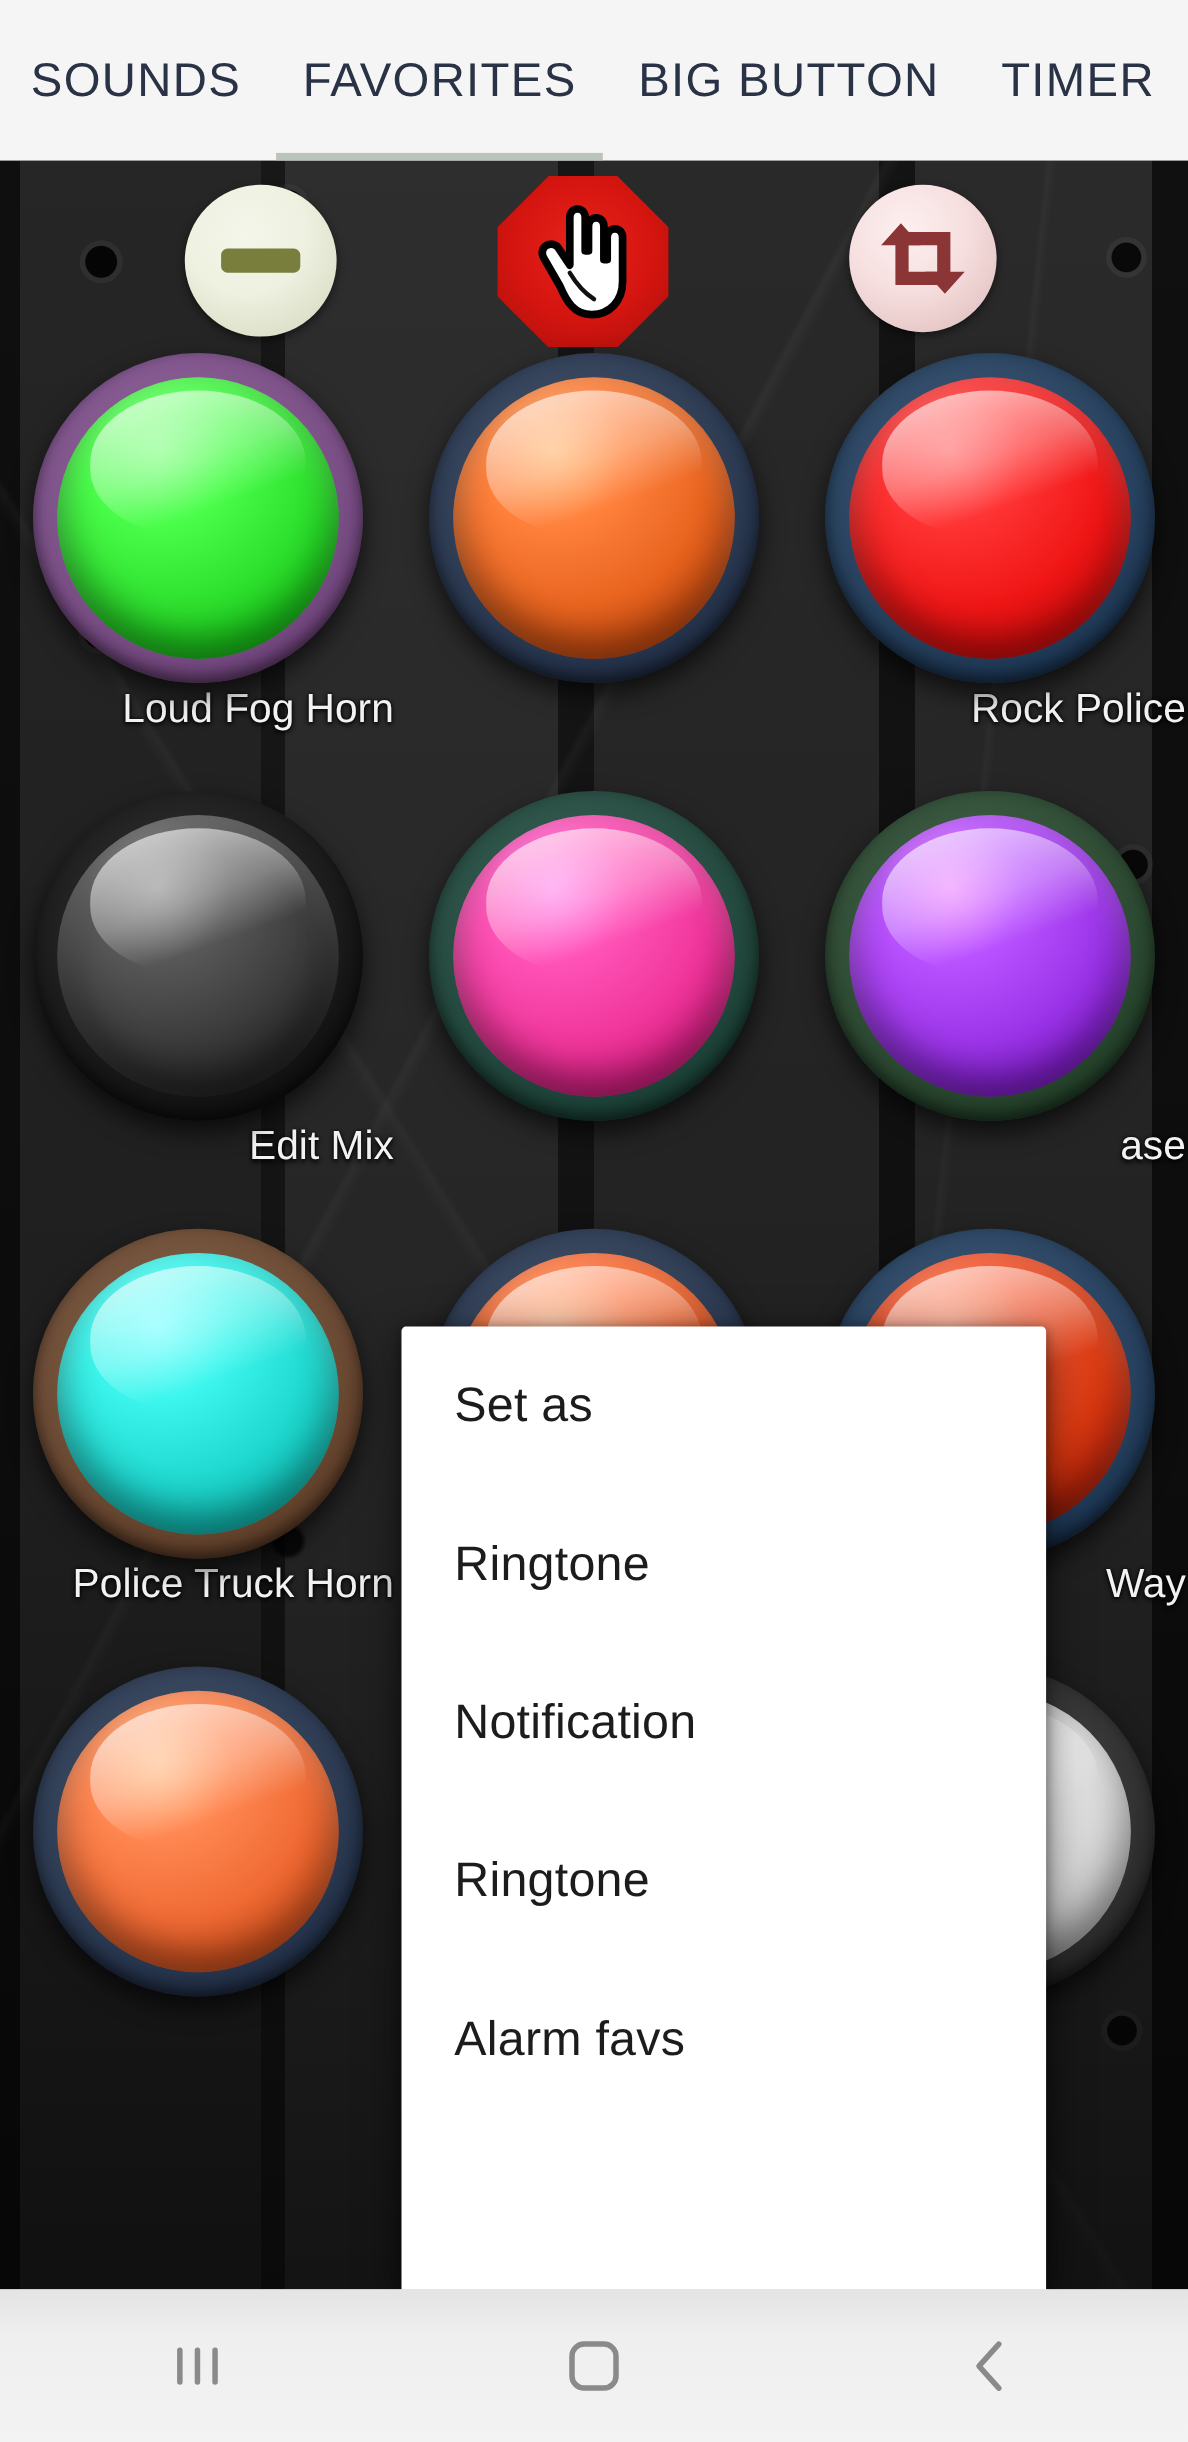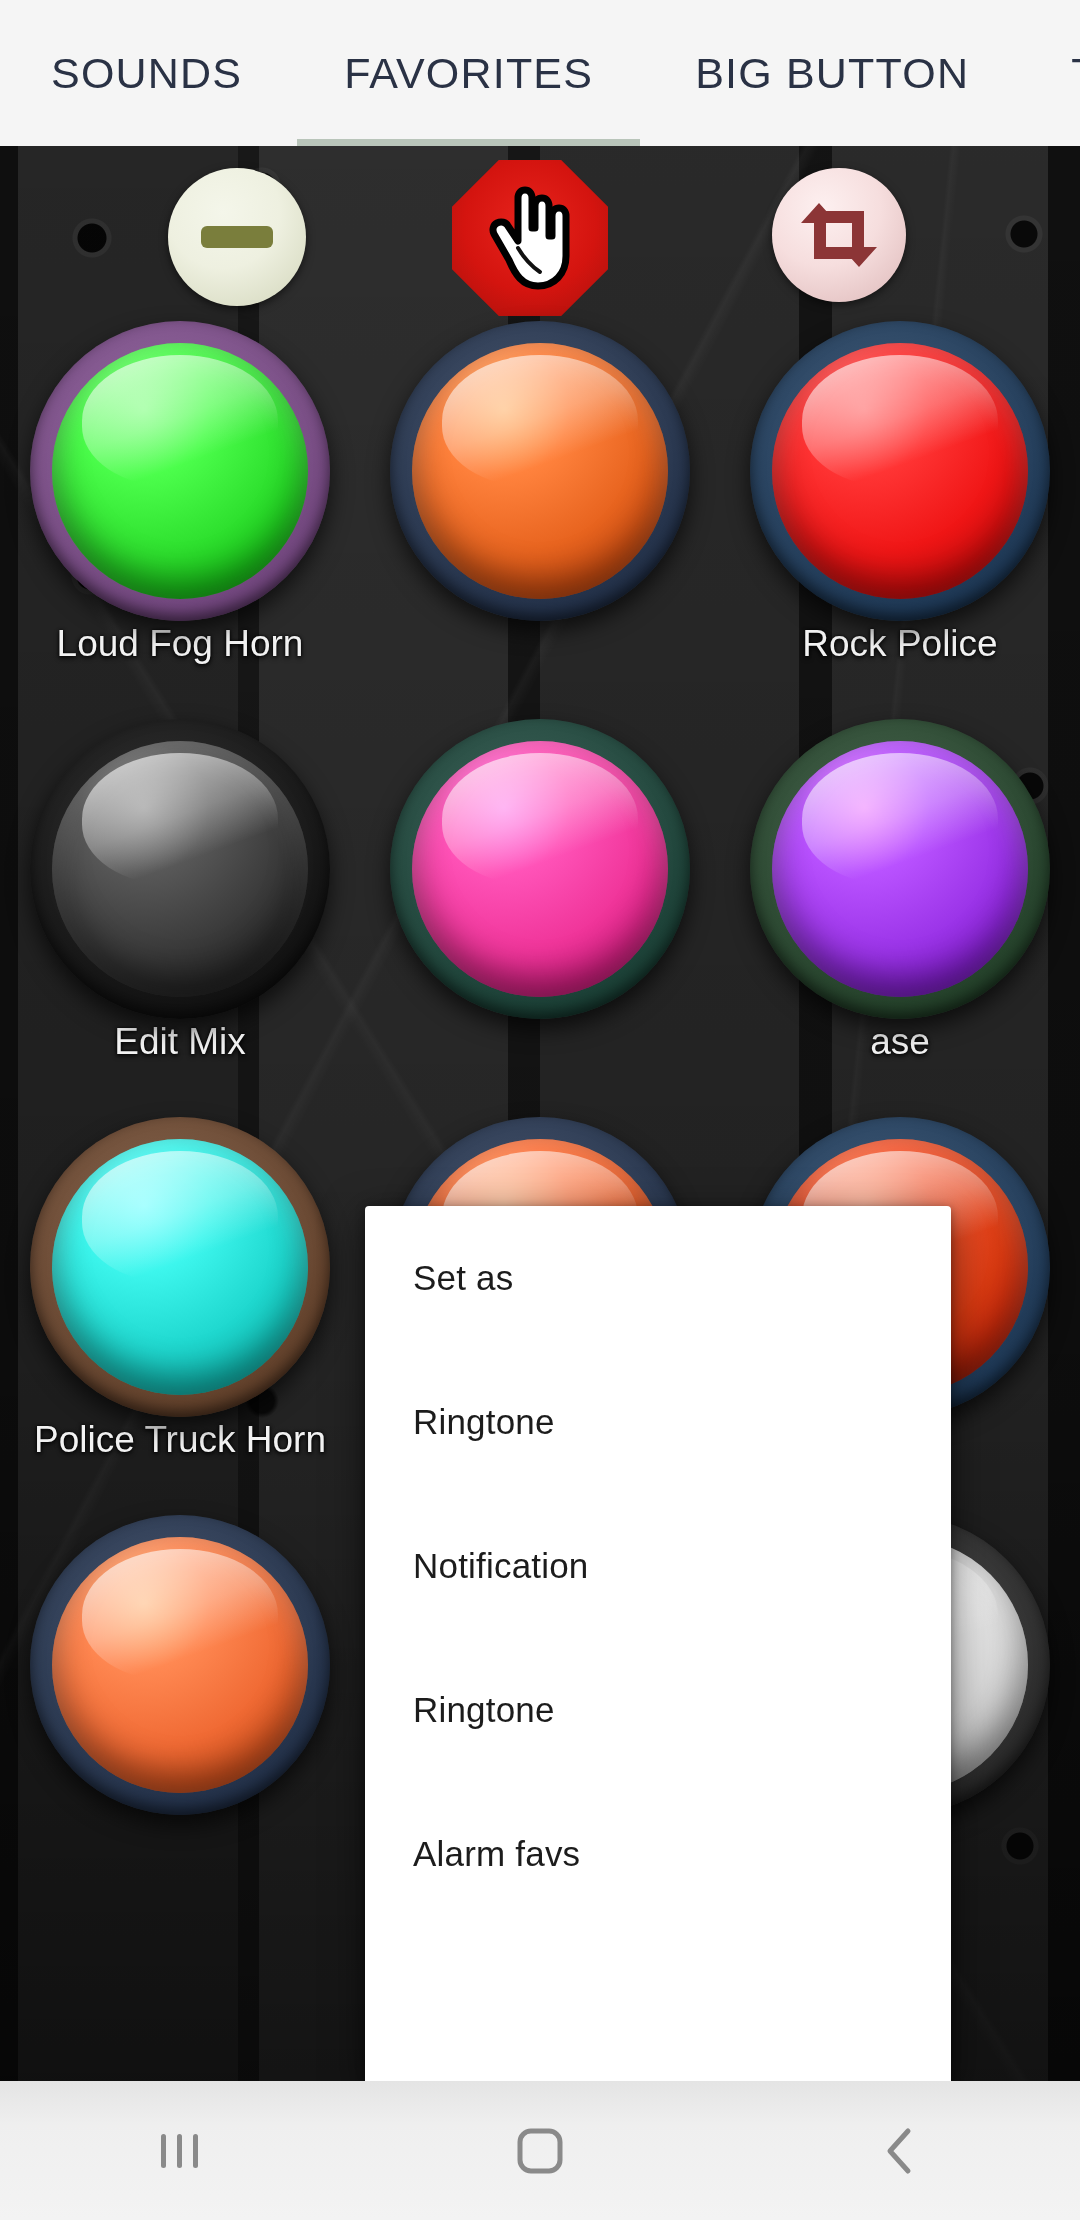--- a/index.html
+++ b/index.html
@@ -19,21 +19,21 @@
     position:absolute; left:0; top:0; height:146px;
     display:flex; align-items:center; white-space:nowrap;
   }
   .tab{
     display:flex; align-items:center; justify-content:center;
     height:146px; position:relative;
     padding:0 0px;
     font-size:43px; letter-spacing:1.2px; font-weight:400;
     color:#2a3245;
   }
-  .tab .tlabel{ display:block; padding:0 51px; }
+  .tab .tlabel{ display:block; padding:0 28px; }
   .tab.active::after{
     content:""; position:absolute; left:4px; right:4px; bottom:0;
     height:7px; background:#b9c5ba;
   }
 
   
   #board{
     position:absolute; left:0; top:146px; width:1080px; height:1935px;
     overflow:hidden;
     background:
@@ -120,37 +120,37 @@
     border-radius:50%;
   }
   .sbtn .gloss{
     position:absolute; left:52px; top:34px; width:196px; height:132px;
     border-radius:50% 50% 46% 46%;
     background:linear-gradient(160deg, rgba(255,255,255,.72) 0%, rgba(255,255,255,.30) 48%, rgba(255,255,255,0) 72%);
     pointer-events:none;
   }
 
   .label{
-    text-align:center;
+    text-align:right;
     font-size:37px; line-height:45px; color:#f2f2f2;
     text-shadow:0 2px 5px rgba(0,0,0,.95), 0 0 3px rgba(0,0,0,.9);
     padding:0 2px; height:98px;
   }
 
   
   #menu{
     position:absolute; left:365px; top:1206px; width:586px; height:880px;
     background:#ffffff; border-radius:4px;
     box-shadow:0 10px 40px rgba(0,0,0,.55), 0 2px 10px rgba(0,0,0,.35);
     overflow:hidden;
   }
   .mitem{
     height:144px; display:flex; align-items:center;
     padding-left:48px;
-    font-size:35px; color:#1c1c1c; letter-spacing:.2px;
+    font-size:44px; color:#1c1c1c; letter-spacing:.2px;
   }
 
   
   #navbar{
     position:absolute; left:0; bottom:0; width:1080px; height:139px;
     background:linear-gradient(180deg,#e4e4e4 0%,#efefef 32%,#f3f3f3 100%);
     display:flex; align-items:center;
   }
   .navbtn{ flex:1; display:flex; align-items:center; justify-content:center; height:139px; }
   .navbtn svg{ display:block; }

